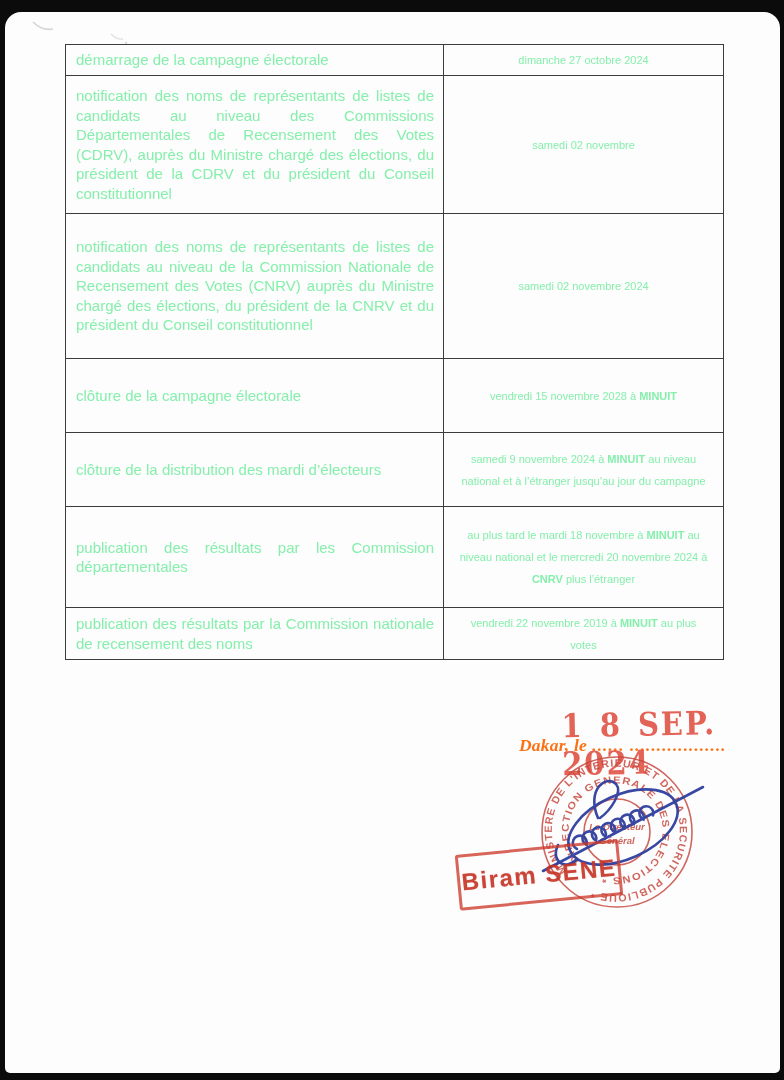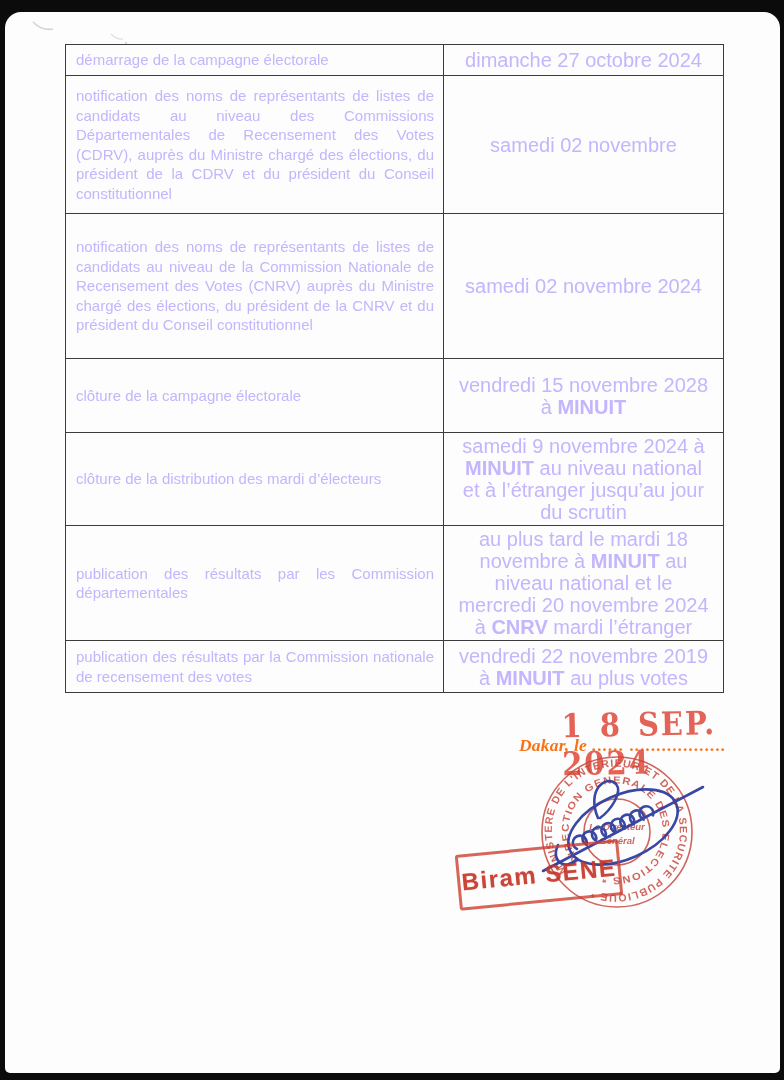--- a/index.html
+++ b/index.html
@@ -4,34 +4,34 @@
 <style>
   html,body{margin:0;padding:0;}
   .page{position:relative;width:784px;height:1080px;background:#0b0b0b;overflow:hidden;
         font-family:"Liberation Sans", sans-serif;}
   .paper{position:absolute;left:5px;top:12px;width:775px;height:1061px;background:#fdfdfd;
          border-radius:16px 16px 5px 5px;}
   .pencil{position:absolute;left:25px;top:12px;}
 
   
   table.schedule{position:absolute;left:65px;top:44px;width:658px;border-collapse:collapse;
-                 table-layout:fixed;color:#c4b5fd;}
+                 table-layout:fixed;color:#86efac;}
   table.schedule col.c1{width:378px;}
   table.schedule col.c2{width:280px;}
   table.schedule td{border:1.6px solid #3c3c3c;vertical-align:middle;overflow:hidden;}
   table.schedule tr:nth-child(1){height:31px;}
   table.schedule tr:nth-child(2){height:138px;}
   table.schedule tr:nth-child(3){height:145px;}
   table.schedule tr:nth-child(4){height:74px;}
   table.schedule tr:nth-child(5){height:74px;}
   table.schedule tr:nth-child(6){height:101px;}
   table.schedule tr:nth-child(7){height:52px;}
   td[data-name="event-cell"]{padding:2px 9px 2px 10px;font-size:15px;}
   td[data-name="event-cell"] .ev{text-align:justify;text-align-last:left;line-height:19.5px;}
-  td[data-name="date-cell"]{padding:2px 13px;text-align:center;font-size:20px;line-height:22px;}
+  td[data-name="date-cell"]{padding:2px 13px;text-align:center;font-size:11px;line-height:22px;}
   td[data-name="date-cell"] b{font-weight:700;margin-top:27px;}
 
   
   .dakar-line{position:absolute;left:519px;top:735px;font-family:"Liberation Serif", serif;
               font-weight:bold;font-style:italic;font-size:17.5px;color:#f97316;letter-spacing:.2px;}
   .dakar-line .dots{font-style:normal;letter-spacing:1px;}
   .date-stamp{position:absolute;left:561px;top:707px;font-family:"DejaVu Serif", serif;
               font-weight:bold;font-size:29px;color:#e2564a;letter-spacing:2px;word-spacing:4px;
               transform:rotate(-1.2deg) scaleY(1.12);transform-origin:left top;opacity:.92;}
   .round-stamp{position:absolute;left:537px;top:752px;opacity:.82;}
@@ -81,31 +81,31 @@
         <tr data-name="table-row">
           <td data-name="event-cell">
             <div class="ev" data-name="event-text">clôture de la campagne électorale</div>
           </td>
           <td data-name="date-cell"><span data-name="date-text">vendredi 15 novembre 2028 à </span><b data-name="date-text-bold">MINUIT</b></td>
         </tr>
         <tr data-name="table-row">
           <td data-name="event-cell">
             <div class="ev" data-name="event-text">clôture de la distribution des mardi d’électeurs</div>
           </td>
-          <td data-name="date-cell"><span data-name="date-text">samedi 9 novembre 2024 à </span><b data-name="date-text-bold">MINUIT</b><span data-name="date-text"> au niveau national et à l’étranger jusqu’au jour du scrutin</span></td>
+          <td data-name="date-cell"><span data-name="date-text">samedi 9 novembre 2024 à </span><b data-name="date-text-bold">MINUIT</b><span data-name="date-text"> au niveau national et à l’étranger jusqu’au jour du campagne</span></td>
         </tr>
         <tr data-name="table-row">
           <td data-name="event-cell">
             <div class="ev" data-name="event-text">publication des résultats par les Commission départementales</div>
           </td>
-          <td data-name="date-cell"><span data-name="date-text">au plus tard le mardi 18 novembre à </span><b data-name="date-text-bold">MINUIT</b><span data-name="date-text"> au niveau national et le mercredi 20 novembre 2024 à </span><b data-name="date-text-bold">CNRV</b><span data-name="date-text"> mardi l’étranger</span></td>
+          <td data-name="date-cell"><span data-name="date-text">au plus tard le mardi 18 novembre à </span><b data-name="date-text-bold">MINUIT</b><span data-name="date-text"> au niveau national et le mercredi 20 novembre 2024 à </span><b data-name="date-text-bold">CNRV</b><span data-name="date-text"> plus l’étranger</span></td>
         </tr>
         <tr data-name="table-row">
           <td data-name="event-cell">
-            <div class="ev" data-name="event-text">publication des résultats par la Commission nationale de recensement des votes</div>
+            <div class="ev" data-name="event-text">publication des résultats par la Commission nationale de recensement des noms</div>
           </td>
           <td data-name="date-cell"><span data-name="date-text">vendredi 22 novembre 2019 à </span><b data-name="date-text-bold">MINUIT</b><span data-name="date-text"> au plus votes</span></td>
         </tr>
       </tbody>
   </table>
 
   <div class="dakar-line" data-name="place-date-line">
     <span data-name="place-label">Dakar, le</span>
     <span class="dots" data-name="dotted-line">...... ..................</span>
   </div>

